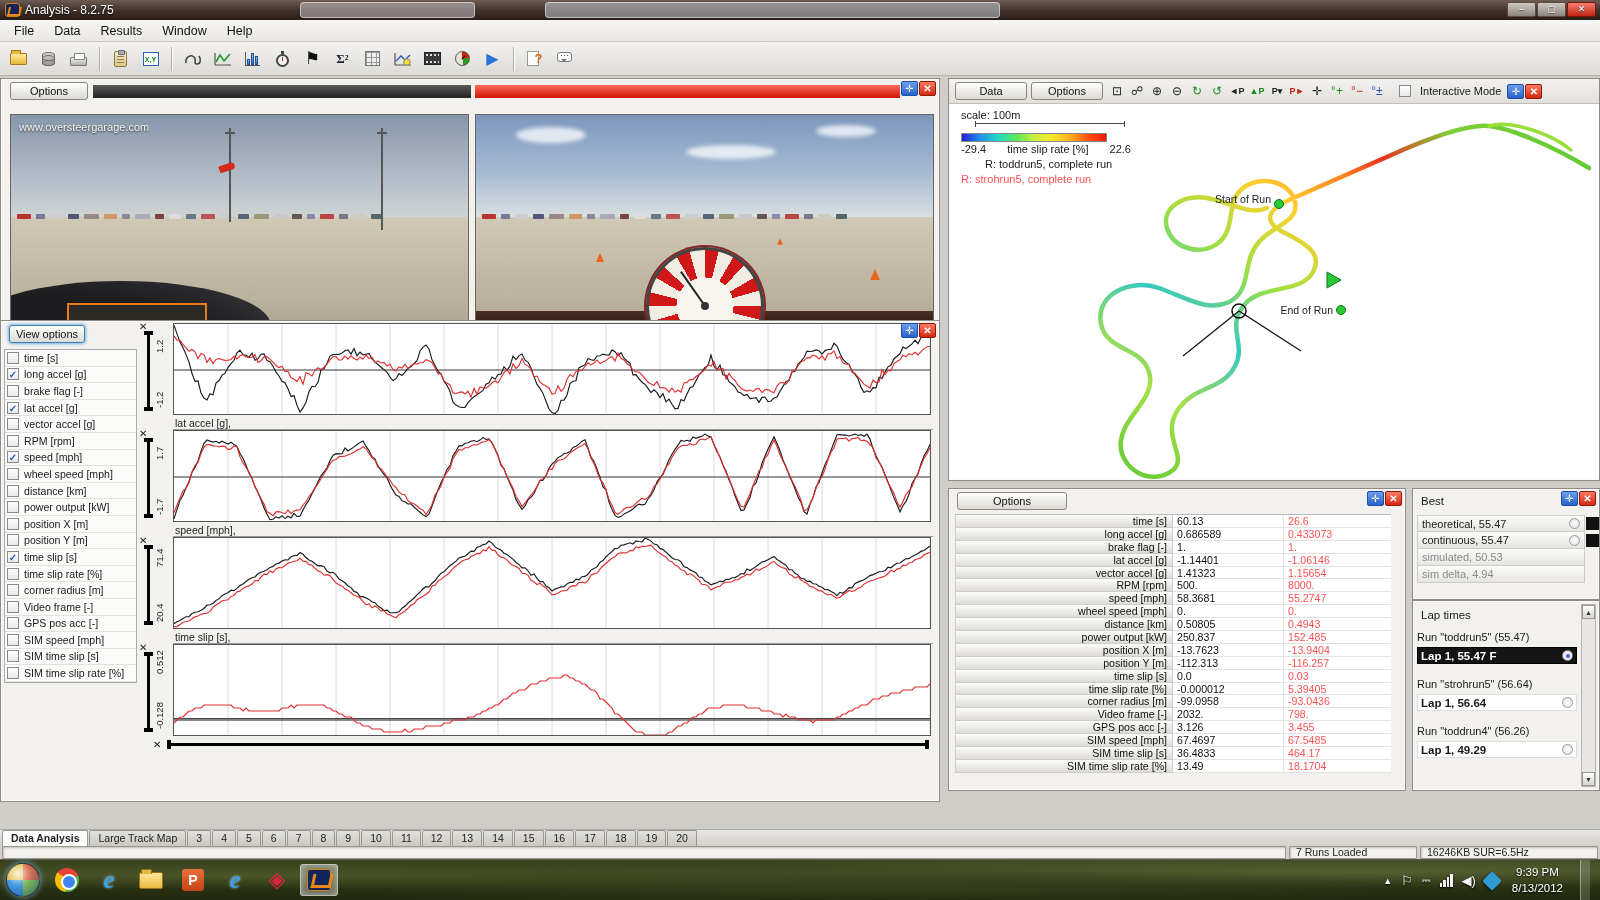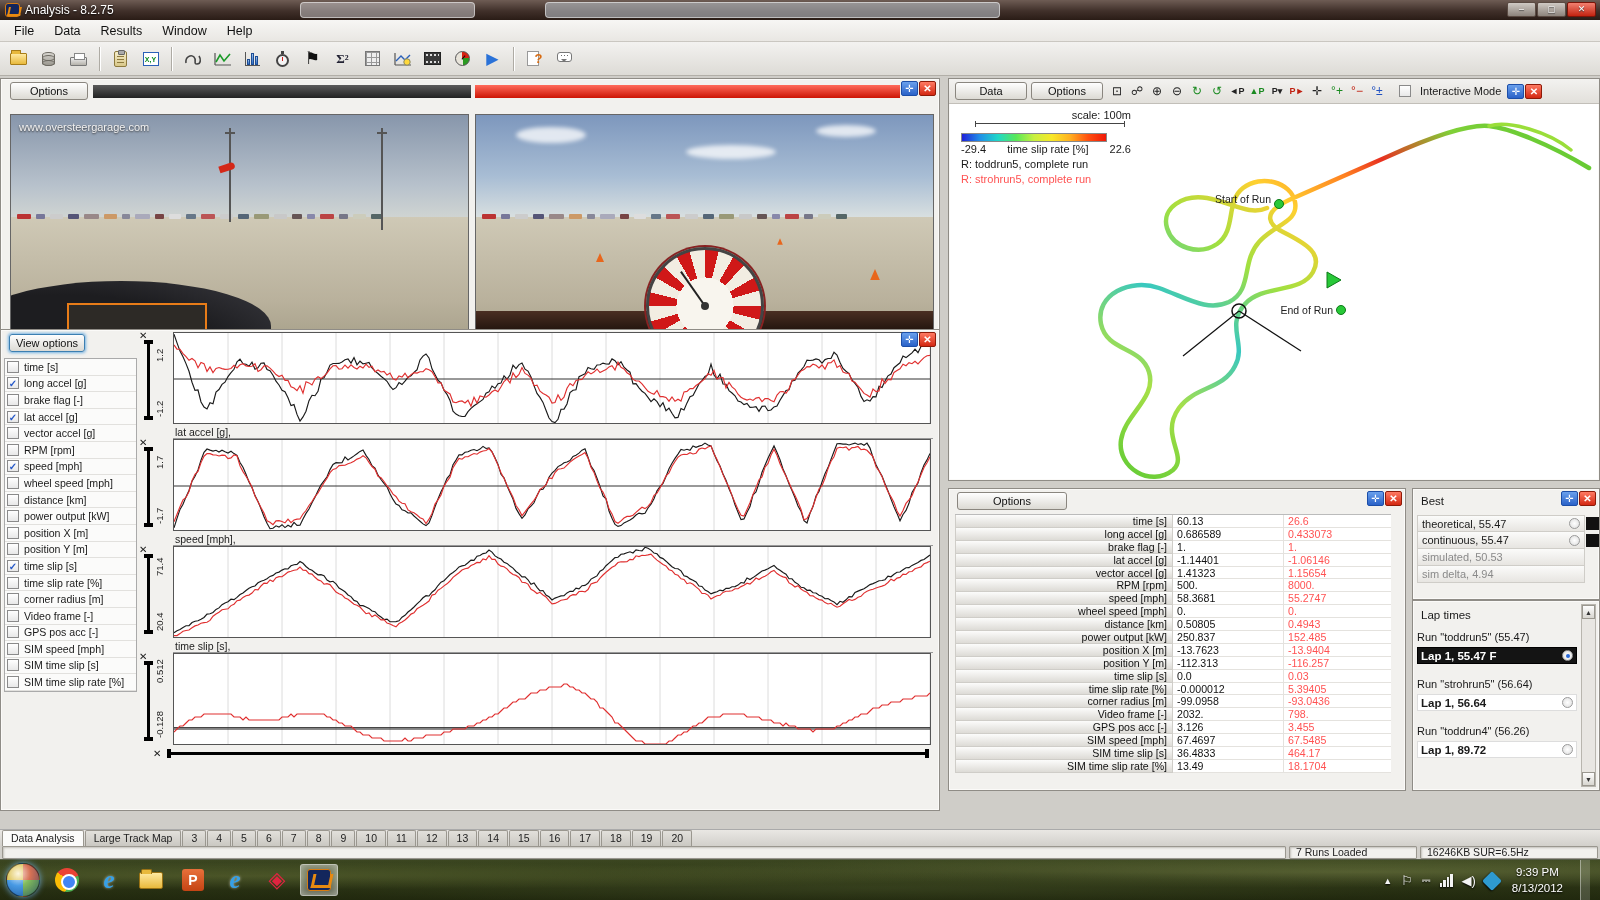--- a/index.html
+++ b/index.html
@@ -78,21 +78,21 @@
 .pip{position:absolute;left:56px;bottom:0;width:140px;height:34px;border:2px solid #e87c18;background:#2d2a26}
 .cone{position:absolute;width:0;height:0;border-left:4px solid transparent;border-right:4px solid transparent;border-bottom:9px solid #e8661c}
 .dash{position:absolute;left:0;right:0;bottom:0;height:26px;background:linear-gradient(#4a2e22,#160d08)}
 .gauge-big{position:absolute;left:50%;bottom:-28px;transform:translateX(-50%);width:118px;height:118px;border-radius:50%;border:3px solid #444;background:
  radial-gradient(circle,#f8f5ee 0 36%,transparent 36%),
  repeating-conic-gradient(#d01818 0 14deg,#f2ede2 14deg 30deg);box-shadow:0 0 0 2px #822}
 .gauge-big:before{content:"";position:absolute;left:50%;top:50%;width:2px;height:42px;background:#222;transform:translate(-50%,-100%) rotate(-35deg);transform-origin:bottom}
 .gauge-big:after{content:"";position:absolute;left:50%;top:50%;width:8px;height:8px;background:#333;border-radius:50%;transform:translate(-50%,-50%)}
 
 
-#charts-panel{left:0;top:329px;width:940px;height:482px}
+#charts-panel{left:0;top:320px;width:940px;height:482px}
 #view-options-btn{position:absolute;left:8px;top:4px;width:76px;padding:2px 4px}
 #channel-list{position:absolute;left:3px;top:28px;width:133px;border:1px solid #aaa;background:#fbfbfa}
 .chan-row{display:flex;align-items:center;height:16.6px;border-bottom:1px solid #e2e1de;padding-left:2px}
 .chk{width:12px;height:12px;border:1px solid #8a8a8a;background:linear-gradient(#fff,#e8e8e8);margin-right:5px;font-size:10px;line-height:11px;text-align:center;color:#2558c8;font-weight:bold;flex:none}
 .chan-label{font-size:10.6px;white-space:nowrap}
 #charts-stack{position:absolute;left:138px;top:2px;width:796px}
 .chart-block{position:relative;margin-bottom:2px}
 .chart-title{font-size:10.5px;color:#222;margin-left:34px;border-bottom:1px solid #999;width:760px;padding-left:2px}
 .chart-row{display:flex}
 .chart-gutter{width:34px;position:relative;flex:none}
@@ -107,21 +107,21 @@
 .hscroll .x{font-size:10px}
 .hbeam{height:9px;width:762px;border-left:4px solid #000;border-right:4px solid #000;background:linear-gradient(#000,#000) center/100% 3px no-repeat}
 
 
 #map-panel{left:948px;top:78px;width:652px;height:403px;background:#fff}
 #map-toolbar{position:absolute;left:0;top:0;right:0;height:25px;background:linear-gradient(#f3f2f0,#e2e0db);border-bottom:1px solid #c2bfb9;display:flex;align-items:center;padding-left:6px;gap:4px}
 #map-toolbar .btn{width:72px;padding:2px 0}
 .mt-ico{width:20px;height:18px;display:flex;align-items:center;justify-content:center;font-size:12px;color:#222}
 #interactive-wrap{display:flex;align-items:center;gap:4px;margin-left:8px;font-size:11px}
 #map-legend{position:absolute;left:12px;top:30px;width:200px}
-.scale-row{font-size:11px;text-align:right;width:170px}
+.scale-row{font-size:11px;text-align:left;width:170px}
 .scale-bracket{width:150px;height:6px;border-left:1px solid #444;border-right:1px solid #444;border-top:1px solid #444;margin:0 0 6px 14px;border-top:none;border-bottom:none;position:relative}
 .scale-bracket:before{content:"";position:absolute;left:0;right:0;top:2px;border-top:1px solid #444}
 .gradbar{width:146px;height:9px;background:linear-gradient(90deg,#2020d8,#2090e8,#20d8c8,#58e858,#c8f040,#f8e828,#ffb020,#ff5010,#f01808);border:1px solid #888}
 .gradlabels{width:170px;display:flex;justify-content:space-between;font-size:11px;margin-top:1px}
 .runline{font-size:11px;margin-top:3px;white-space:nowrap}
 #map-svg{position:absolute;left:0;top:25px;width:652px;height:378px}
 
 
 #table-panel{left:948px;top:488px;width:458px;height:303px}
 #tbl-options{position:absolute;left:8px;top:3px;width:110px}
@@ -147,21 +147,21 @@
 .scroll-arrow{position:absolute;left:0;right:0;height:14px;background:linear-gradient(#fdfdfd,#d8d6d0);border:1px solid #9a978f;font-size:7px;text-align:center;line-height:13px;color:#333}
 #laps-list{position:absolute;left:4px;top:26px;width:160px}
 .lap-run{font-size:11px;height:20px;line-height:20px;white-space:nowrap}
 .lap-row{display:flex;align-items:center;justify-content:space-between;height:17px;font-size:11.5px;font-weight:bold;padding:0 3px;background:#fff;border:1px solid #ddd}
 .lap-row.sel{background:#141414;color:#fff;border-color:#000}
 .lap-spacer{height:10px}
 
 
 #tabbar{position:absolute;left:0;top:829px;width:1600px;height:17px;background:linear-gradient(#e9e7e3,#d2d0cb);border-top:1px solid #aaa;display:flex;align-items:flex-end;padding-left:2px}
 .tab{height:16px;line-height:15px;font-size:10.5px;padding:0 8px;background:linear-gradient(#e2e0db,#cac8c2);border:1px solid #9a978f;border-bottom:none;border-radius:2px 2px 0 0;margin-right:1px;color:#222;white-space:nowrap}
-.tab.active{background:#fbfbfa;font-weight:normal}
+.tab.active{background:#fbfbfa;font-weight:bold}
 #statusbar{position:absolute;left:0;top:846px;width:1600px;height:13px;background:#d2d0cb;display:flex;gap:3px;padding:0 2px}
 .status-cell{border:1px solid #9a978f;border-radius:1px;background:#f2f1ee;box-shadow:inset 1px 1px 2px #c2c0ba;font-size:10.5px;line-height:11px;padding-left:6px;color:#222}
 #status-0{flex:1}#status-1{width:128px}#status-2{width:178px}
 
 
 #taskbar{position:absolute;left:0;top:859px;width:1600px;height:41px;background:
  linear-gradient(rgba(20,26,10,.45),rgba(10,14,4,.62)),
  radial-gradient(ellipse at 15% 40%,#8a9a4a,transparent 40%),
  radial-gradient(ellipse at 55% 70%,#6a7a3a,transparent 45%),
  radial-gradient(ellipse at 85% 30%,#9aa85a,transparent 40%),
@@ -611,21 +611,21 @@
   </div>
   <div id="map-legend">
     <div class="scale-row">scale: 100m</div>
     <div class="scale-bracket"></div>
     <div class="gradbar"></div>
     <div class="gradlabels">
       <span>-29.4</span>
       <span>time slip rate [%]</span>
       <span>22.6</span>
     </div>
-    <div class="runline" id="runline-0" style="color: rgb(26, 26, 26);">R:  toddrun5, complete run</div>
+    <div class="runline" id="runline-0" style="color: rgb(26, 26, 26); margin-left: 24px;">R:  toddrun5, complete run</div>
     <div class="runline" id="runline-1" style="color: rgb(255, 82, 82);">R:  strohrun5, complete run</div>
   </div>
   <svg id="map-svg" viewBox="0 0 652 378">
     <defs>
       <linearGradient id="trackgrad" x1="0" y1="1" x2="1" y2="0">
         <stop offset="0" stop-color="#58c832"></stop>
           <stop offset="0.18" stop-color="#a8e048"></stop>
         <stop offset="0.32" stop-color="#38c8c0"></stop>
           <stop offset="0.45" stop-color="#a0e040"></stop>
         <stop offset="0.58" stop-color="#ffd030"></stop>
@@ -798,21 +798,21 @@
       </div>
       <div class="lap-spacer"></div>
       <div class="lap-run">Run "strohrun5" (56.64)</div>
       <div class="lap-row">
         <span>Lap 1, 56.64</span>
         <span class="radio"></span>
       </div>
       <div class="lap-spacer"></div>
       <div class="lap-run">Run "toddrun4" (56.26)</div>
       <div class="lap-row">
-        <span>Lap 1, 89.72</span>
+        <span>Lap 1, 49.29</span>
         <span class="radio"></span>
       </div>
     </div>
 </div>
 
 <div id="tabbar">
     <span class="tab active">Data Analysis</span>
     <span class="tab">Large Track Map</span>
     <span class="tab">3</span>
     <span class="tab">4</span>

